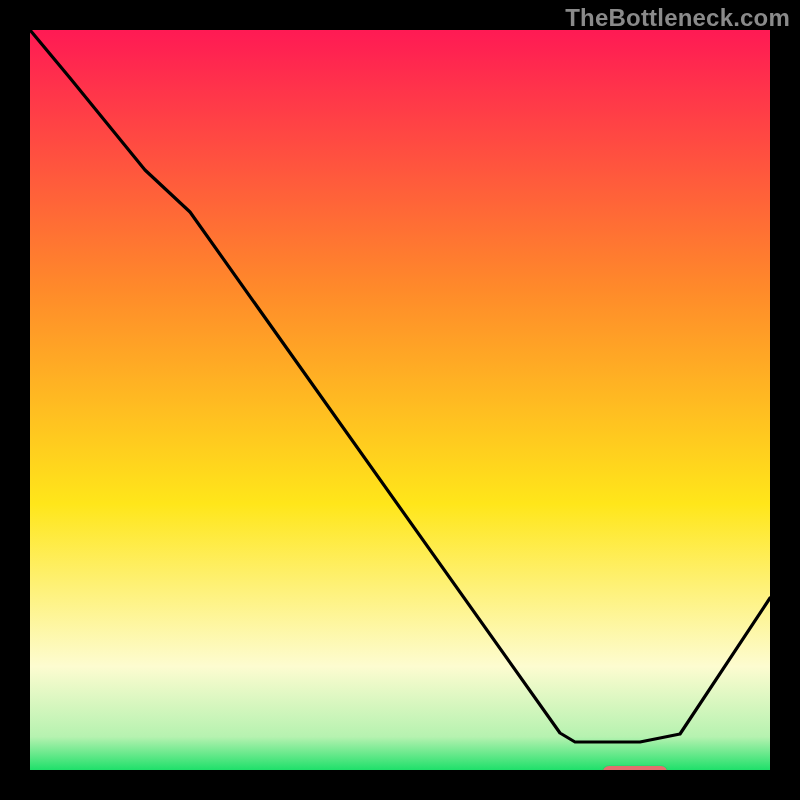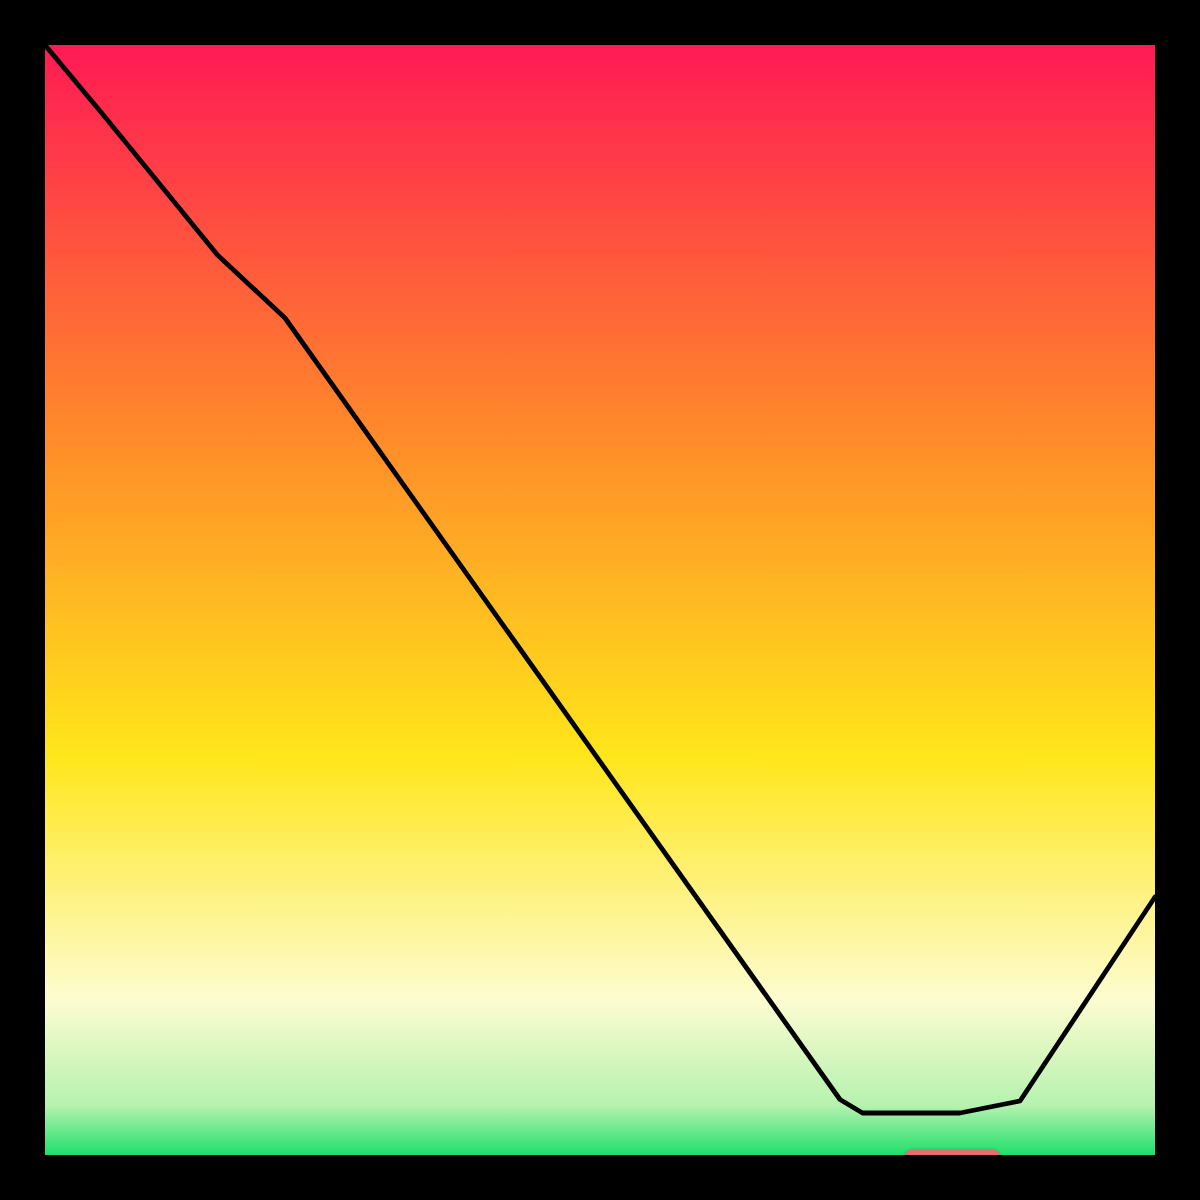--- a/index.html
+++ b/index.html
@@ -53,20 +53,21 @@
     font-size: 24px;
     letter-spacing: 0.2px;
     user-select: none;
   }
 </style>
 </head>
 <body>
 
 <div class="frame">
 
+  <div class="watermark">TheBottleneck.com</div>
 
   <div class="plot-area">
 
     <svg class="gradient" viewBox="0 0 740 740" preserveAspectRatio="none">
       <defs>
         <linearGradient id="g" x1="0" y1="0" x2="0" y2="1">
           <stop offset="0%" stop-color="#ff1a54"></stop>
           <stop offset="35%" stop-color="#ff8a2a"></stop>
           <stop offset="64%" stop-color="#ffe61a"></stop>
           <stop offset="86%" stop-color="#fdfcd0"></stop>

